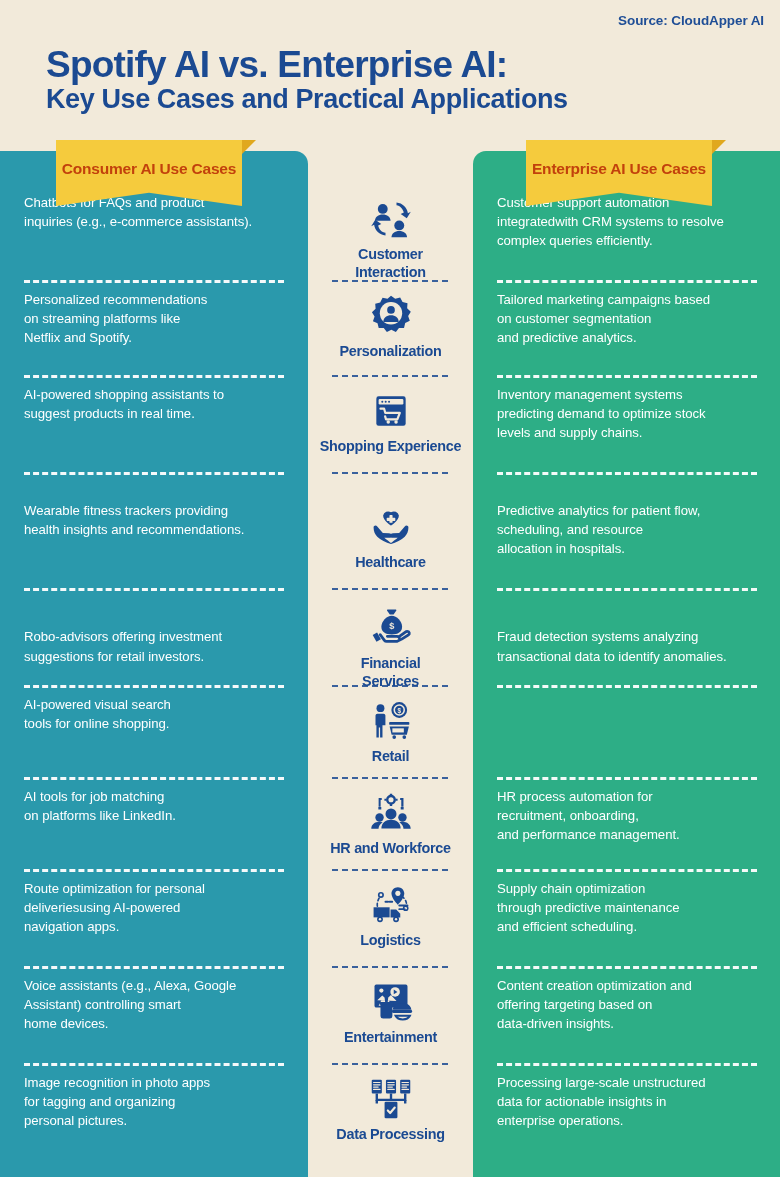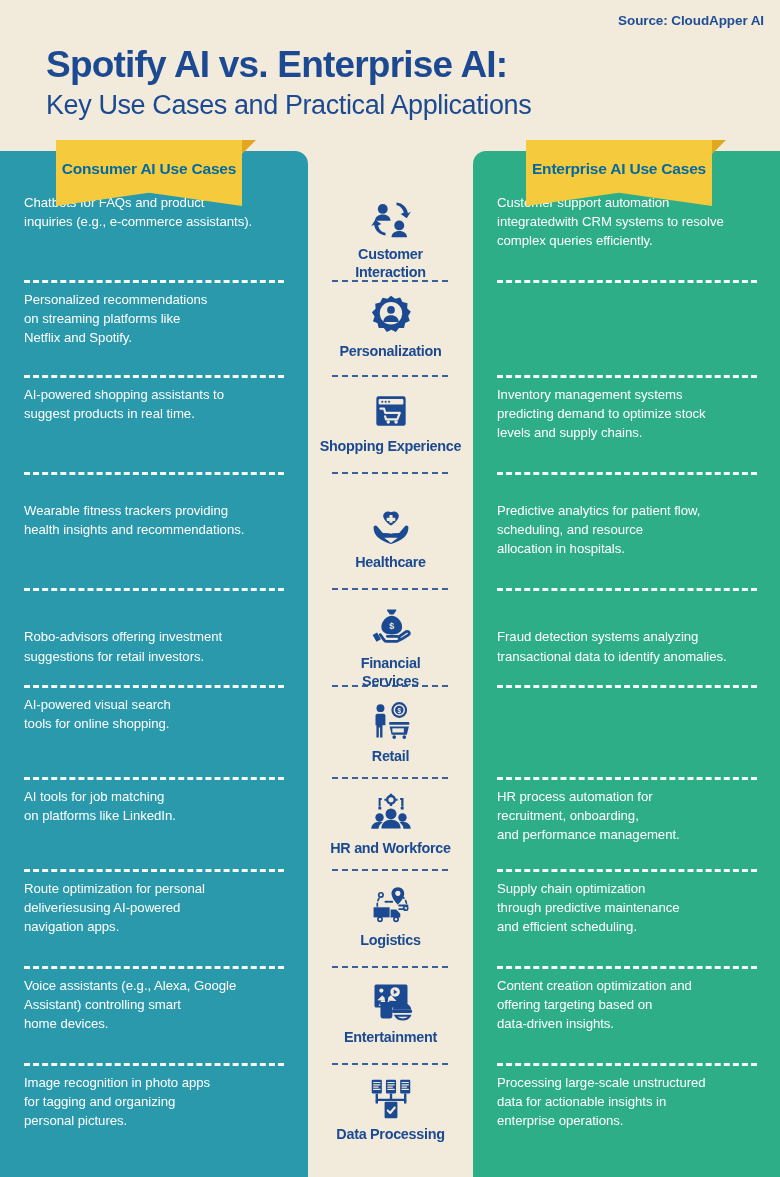--- a/index.html
+++ b/index.html
@@ -15,22 +15,22 @@
     position:absolute; top:13px; right:16px;
     font-size:13.5px; font-weight:700; color:#1F4E96; letter-spacing:-0.1px;
   }
 
   .title-block{ position:absolute; top:45px; left:46px; }
   .title-main{
     font-size:37px; font-weight:700; color:#1B4A92;
     letter-spacing:-0.8px; line-height:1.06; white-space:nowrap;
   }
   .title-sub{
-    font-size:27px; font-weight:400; color:#1B4A92;
-    letter-spacing:-0.4px; line-height:1.15; margin-top:6px; white-space:nowrap;
+    font-size:27px; font-weight:700; color:#1B4A92;
+    letter-spacing:-0.4px; line-height:1.15; white-space:nowrap;
   }
 
   
   .panel{
     position:absolute; top:151px; bottom:0;
     border-top-left-radius:13px; border-top-right-radius:13px;
   }
   .panel-left{ left:0; width:308px; background:#2A99AC; border-top-left-radius:0; }
   .panel-right{ left:473px; width:307px; background:#2DAE86; border-top-right-radius:0; }
 
@@ -46,21 +46,21 @@
   .ribbon-fold{
     position:absolute; top:140px; width:14px; height:14px; z-index:5;
     background:#E0A81E;
     clip-path: polygon(0 0, 100% 0, 0 100%);
   }
   .fold-left{ left:242px; }
   .fold-right{ left:712px; }
   .ribbon-text{
     position:absolute; top:140px; width:186px; height:58px; z-index:7;
     display:flex; flex-direction:column; align-items:center; justify-content:center;
-    color:#0369a1; font-size:15.5px; font-weight:700; line-height:1.32;
+    color:#c2410c; font-size:15.5px; font-weight:700; line-height:1.32;
     letter-spacing:-0.2px; text-align:center; pointer-events:none;
   }
   .rt-left{ left:56px; }
   .rt-right{ left:526px; }
 
   
   .rows{ position:absolute; top:193px; left:0; width:780px; }
   .row{ position:relative; width:780px; display:flex; }
 
   .cell{ box-sizing:border-box; position:relative; }
@@ -161,20 +161,25 @@
       <div class="cell cell-center">
         <span>
           <svg class="icon" viewBox="0 0 48 48" fill="#1B4A92">
     <path d="M24 2l4.6 3.1 5.4-1.2 2.6 4.9 5.4 1.3-.4 5.5 4 3.8-2.9 4.7 1.8 5.2-5 2.3-1.3 5.4-5.5.2-3.4 4.3-4.9-2.6-4.9 2.6-3.4-4.3-5.5-.2L9.3 32l-5-2.3 1.8-5.2L3.2 19.8l4-3.8-.4-5.5 5.4-1.3L14.8 4l5.4 1.2z"></path>
     <circle cx="24" cy="21" r="12.2" fill="#F2EADA"></circle>
     <circle cx="24" cy="17.4" r="4.2" fill="#1B4A92"></circle>
     <path d="M15.6 30.5c0-4.6 3.8-7.3 8.4-7.3s8.4 2.7 8.4 7.3z" fill="#1B4A92"></path>
           </svg>
         </span>
         <div class="cat-label">Personalization</div>
+      </div>
+      <div class="cell cell-right">
+        <div class="body-text">Tailored marketing campaigns based
+on customer segmentation
+and predictive analytics.</div>
       </div>
       <div class="sep-side sep-left" style="top: 85px;"></div>
       <div class="sep-center" style="top: 85px;"></div>
       <div class="sep-side sep-right" style="top: 85px;"></div>
     </div>
     <div class="row" style="height: 97px;">
       <div class="cell cell-left">
         <div class="body-text">AI-powered shopping assistants to
 suggest products in real time.</div>
       </div>

